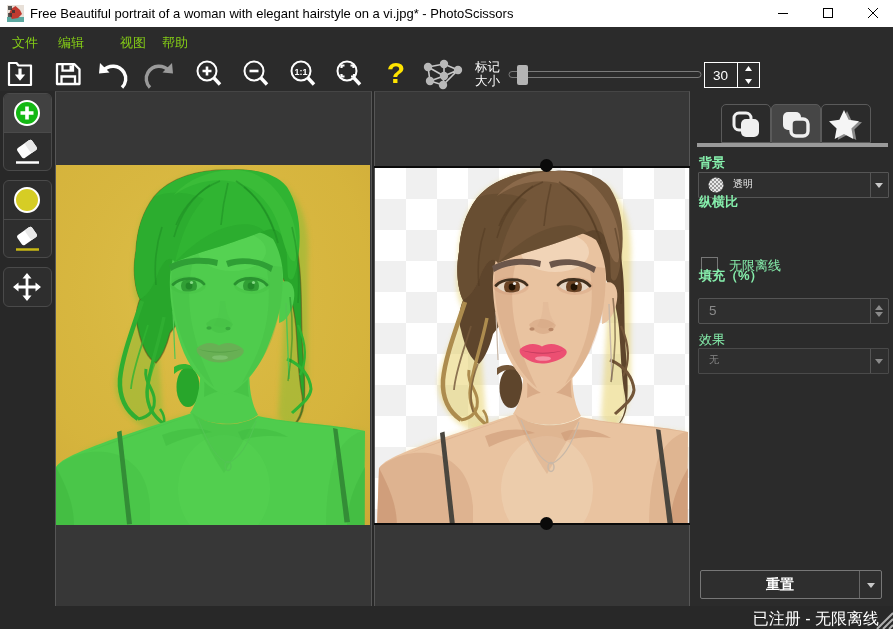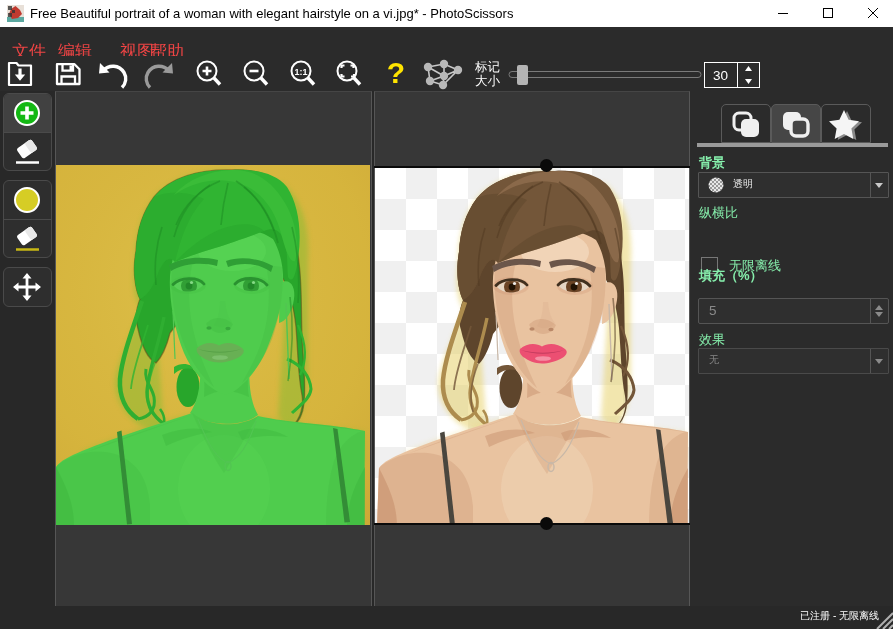--- a/index.html
+++ b/index.html
@@ -5,21 +5,21 @@
 html,body { width:893px; height:629px; overflow:hidden; background:#282828;
   font-family:"Liberation Sans", sans-serif; }
 #win { position:relative; width:893px; height:505px; }
 
 #titlebar { position:absolute; left:0; top:0; width:893px; height:27px; background:#ffffff; }
 #titlebar .ttext { position:absolute; left:30px; top:6px; font-size:13px; color:#000; }
 #appicon { position:absolute; left:7px; top:5px; width:17px; height:17px; }
 .capbtn { position:absolute; top:0; width:14px; height:27px; color:#000; }
 
 #menubar { position:absolute; left:0; top:27px; width:893px; height:29px; background:#2b2b2b; }
-#menubar span { position:absolute; top:7px; font-size:17px; color:#ef4444;margin-top:6px; }
+#menubar span { position:absolute; top:7px; font-size:13px; color:#84cc16; }
 
 #toolbar { position:absolute; left:0; top:56px; width:893px; height:35px; background:#2b2b2b; }
 
 #mainbg { position:absolute; left:0; top:91px; width:893px; height:515px; background:#282828; }
 
 .tgroup { position:absolute; left:3px; width:49px; background:#2e2e2e; border:1px solid #4a4a4a; border-radius:6px; overflow:hidden; }
 .tbtn { width:100%; height:38px; position:relative; }
 .tbtn.sel { background:#414141; }
 .tbtn + .tbtn { border-top:1px solid #4a4a4a; }
 
@@ -47,21 +47,21 @@
 .su { position:absolute; right:5px; top:6px; width:0; height:0; border-left:4px solid transparent; border-right:4px solid transparent; border-bottom:5px solid #8a8a8a; }
 .sd { position:absolute; right:5px; bottom:6px; width:0; height:0; border-left:4px solid transparent; border-right:4px solid transparent; border-top:5px solid #8a8a8a; }
 .combo.dis { border-color:#4a4a4a; }
 .combo.dis .arr { border-top-color:#8a8a8a; }
 #resetbtn { position:absolute; left:10px; top:479px; width:182px; height:29px; background:#2e2e2e; border:1px solid #777; border-radius:2px; }
 #resetbtn span:first-child { position:absolute; left:0; right:22px; top:5px; text-align:center; color:#fff; font-size:14px; font-weight:bold; }
 .rsep { position:absolute; right:21px; top:0; width:1px; height:100%; background:#666; }
 .rarr { position:absolute; right:6px; top:12px; width:0; height:0; border-left:4.5px solid transparent; border-right:4.5px solid transparent; border-top:5.5px solid #c8c8c8; }
 
 #statusbar { position:absolute; left:0; top:606px; width:893px; height:23px; background:#282828; }
-#statusbar .stext { position:absolute; right:14px; top:3px; color:#fff; font-size:10px; }
+#statusbar .stext { position:absolute; right:14px; top:3px; color:#fff; font-size:16px; }
 </style></head>
 <body>
 <div id="win">
   <div id="titlebar">
     <svg id="appicon" viewBox="0 0 17 17">
       <rect x="0" y="0" width="17" height="17" fill="#e8e0d8"></rect>
       <rect x="0" y="12" width="17" height="5" fill="#5ba8a0"></rect>
       <path d="M8.5 1 L13 5 L15 9 L11 13 L5 14 L2 9 L4 4 Z" fill="#c03a30"></path>
       <path d="M1 1 h4 v4 h-4 Z M5 5 h3 v3 h-3 Z M1 8 h4 v4 h-4 Z" fill="#333" opacity="0.8"></path>
     </svg>
@@ -73,21 +73,21 @@
         <rect x="2.5" y="8.5" width="9" height="9" fill="none" stroke="#000" stroke-width="1"></rect>
       </svg>
     <svg class="capbtn" style="left:866px" viewBox="0 0 14 27">
         <path d="M2 8 L12 18 M12 8 L2 18" stroke="#000" stroke-width="1"></path>
       </svg>
   </div>
   <div id="menubar">
     <span style="left:12px">文件</span>
     <span style="left:58px">编辑</span>
     <span style="left:120px">视图</span>
-    <span style="left:150px">帮助</span>
+    <span style="left:162px">帮助</span>
   </div>
   <div id="toolbar">
     <svg width="893" height="35" viewBox="0 0 893 35">
 
       <g stroke="#fff" fill="none" stroke-width="2.2">
         <path d="M9,10.5 v-3.5 h7.5 l2,2.5 h12.5 v19.5 h-22 Z" stroke-linejoin="round"></path>
       </g>
       <path d="M18.4,12.5 h3.2 v6 h3.6 l-5.2,6.2 l-5.2,-6.2 h3.6 Z" fill="#fff"></path>
 
       <g stroke="#fff" fill="none" stroke-width="2.3">
@@ -373,37 +373,42 @@
               <rect width="2" height="2" fill="#9a9a9a"></rect>
               <rect x="2" y="2" width="2" height="2" fill="#9a9a9a"></rect>
             </pattern>
           </defs>
         <circle cx="8" cy="8" r="7.5" fill="url(#mini)"></circle>
       </svg>
       <span style="position:absolute;left:34px;top:4px;">透明</span>
         <span class="arrowbox"></span>
         <span class="arr"></span>
     </div>
-    <div class="rlabel" style="top:113px; font-weight:normal;">纵横比</div>
+    <div class="rlabel" style="top:102px; font-weight:bold;">纵横比</div>
     <div id="cbox"></div>
     <div class="rlabel" style="top:166px; font-weight:normal; left:39px;">无限离线</div>
     <div class="rlabel" style="top:176px;">填充（%）</div>
     <div class="spin" style="top:207px;">
         <span style="position:absolute;left:10px;top:4px;color:#8a8a8a;">5</span>
       <span class="spinbtns">
           <span class="su"></span>
           <span class="sd"></span>
         </span>
     </div>
     <div class="rlabel" style="top:240px; font-weight:normal;">效果</div>
     <div class="combo dis" style="top:257px;">
         <span style="position:absolute;left:10px;top:4px;color:#8a8a8a;">无</span>
         <span class="arrowbox"></span>
         <span class="arr"></span>
       </div>
+    <div id="resetbtn">
+        <span>重置</span>
+        <span class="rsep"></span>
+        <span class="rarr"></span>
+      </div>
   </div>
 
   <div id="statusbar">
       <div class="stext">已注册 - 无限离线</div>
     <svg style="position:absolute;right:0;bottom:0;" width="22" height="22" viewBox="0 0 22 22">
       <g stroke="#b0b0b0" stroke-width="2">
         <line x1="6" y1="22" x2="22" y2="6"></line>
         <line x1="12" y1="22" x2="22" y2="12"></line>
         <line x1="18" y1="22" x2="22" y2="18"></line>
       </g>

